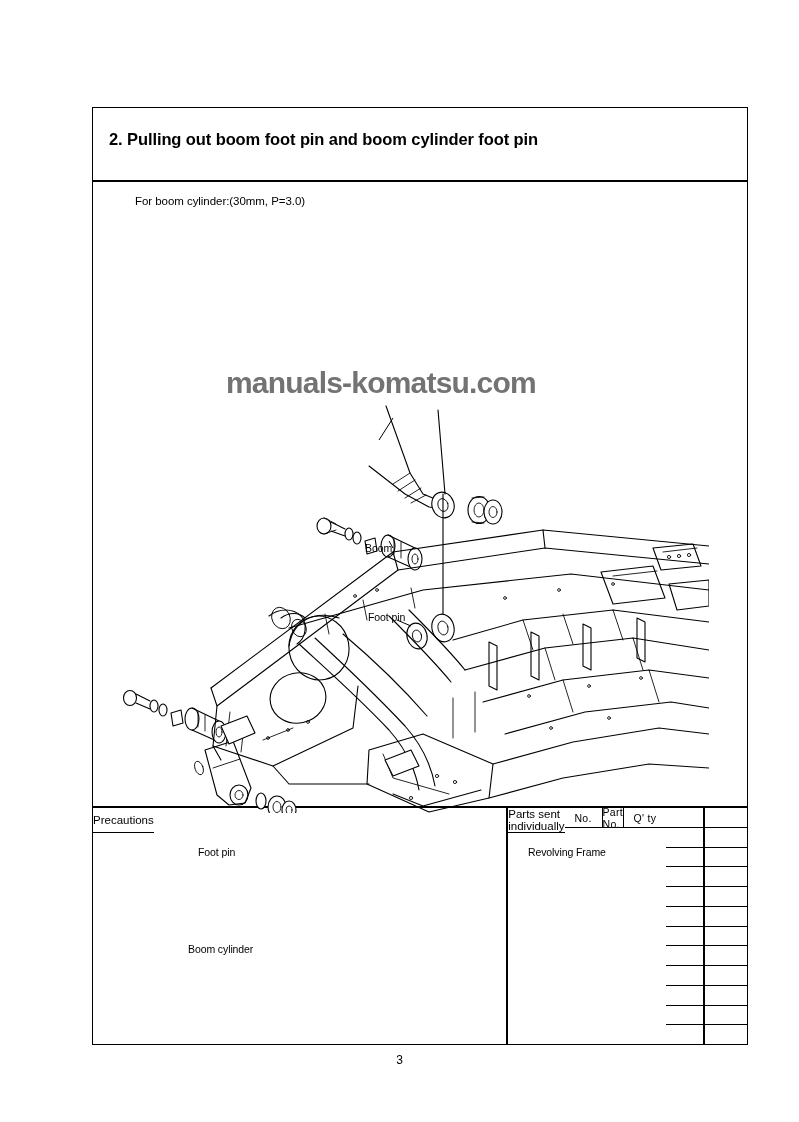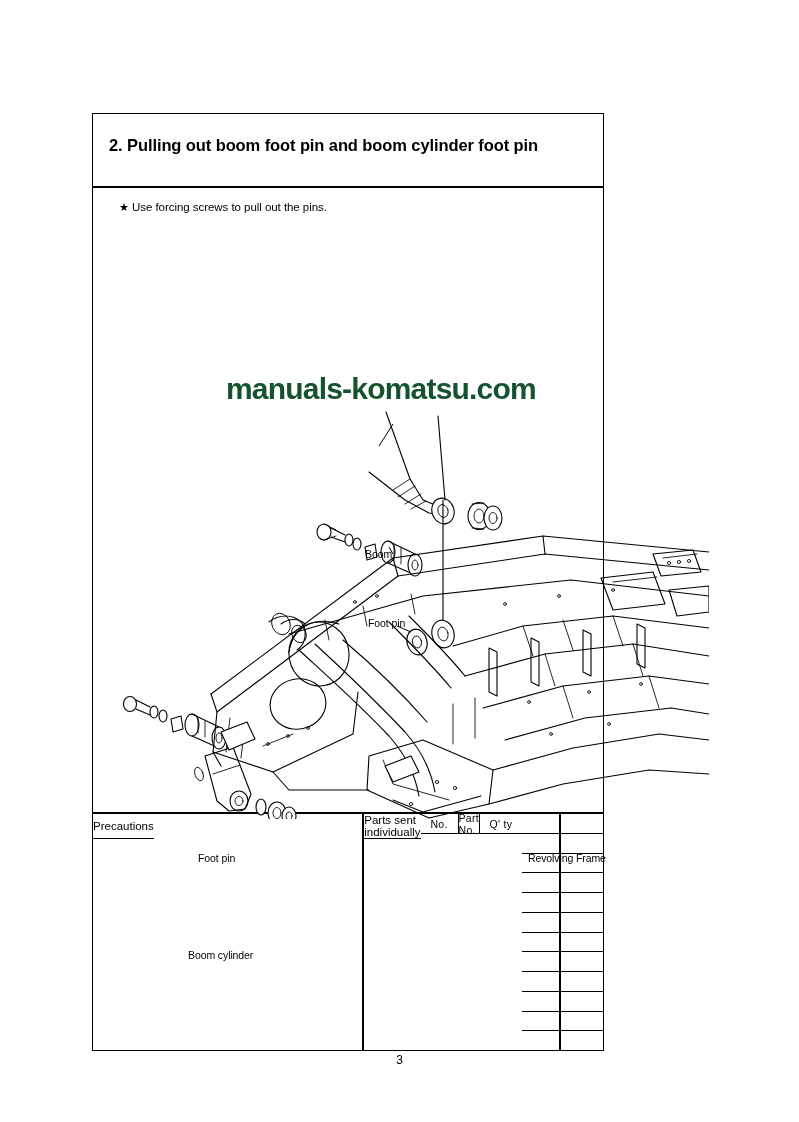--- a/index.html
+++ b/index.html
@@ -13,22 +13,22 @@
     position: relative;
     font-family: "Liberation Sans", sans-serif;
     color: #000000;
     overflow: hidden;
   }
 
   
   #page-frame {
     position: absolute;
     left: 92px;
-    top: 113px;
-    width: 512px;
+    top: 107px;
+    width: 656px;
     height: 938px;
     border: 1.5px solid #000;
     box-sizing: border-box;
   }
 
   
   #title-band {
     position: absolute;
     left: 0;
     top: 0;
@@ -70,21 +70,21 @@
   }
 
   
   #watermark {
     position: absolute;
     left: 133px;
     top: 258px;
     font-size: 30px;
     font-weight: bold;
     letter-spacing: -0.8px;
-    color: #14532d;
+    color: #737373;
     -webkit-text-stroke: 1px #fff;
     paint-order: stroke fill;
     white-space: nowrap;
     z-index: 20;
   }
 
   
   #illustration {
     position: absolute;
     left: 0;
@@ -194,21 +194,21 @@
 </head>
 <body>
 
 <div id="page-frame">
 
   <div id="title-band">
     <div id="section-title">2. Pulling out boom foot pin and boom cylinder foot pin</div>
   </div>
 
   <div id="instructions">
-    <div class="instr-line indent-1"><span class="star-glyph">★</span> <span>Use forcing screws  to pull out the pins.</span></div>
+    <div class="instr-line indent-2">For boom cylinder:(30mm, P=3.0)</div>
   </div>
 
   <div id="watermark">manuals-komatsu.com</div>
 
   <div id="illustration">
     <svg width="616" height="515" viewBox="0 0 616 515" xmlns="http://www.w3.org/2000/svg">
 
       <g>
         <path class="dl" d="M293,108 L317,175 L330,196 L347,203"></path>
         <path class="dl" d="M276,168 L312,196 L336,209 L350,211"></path>

